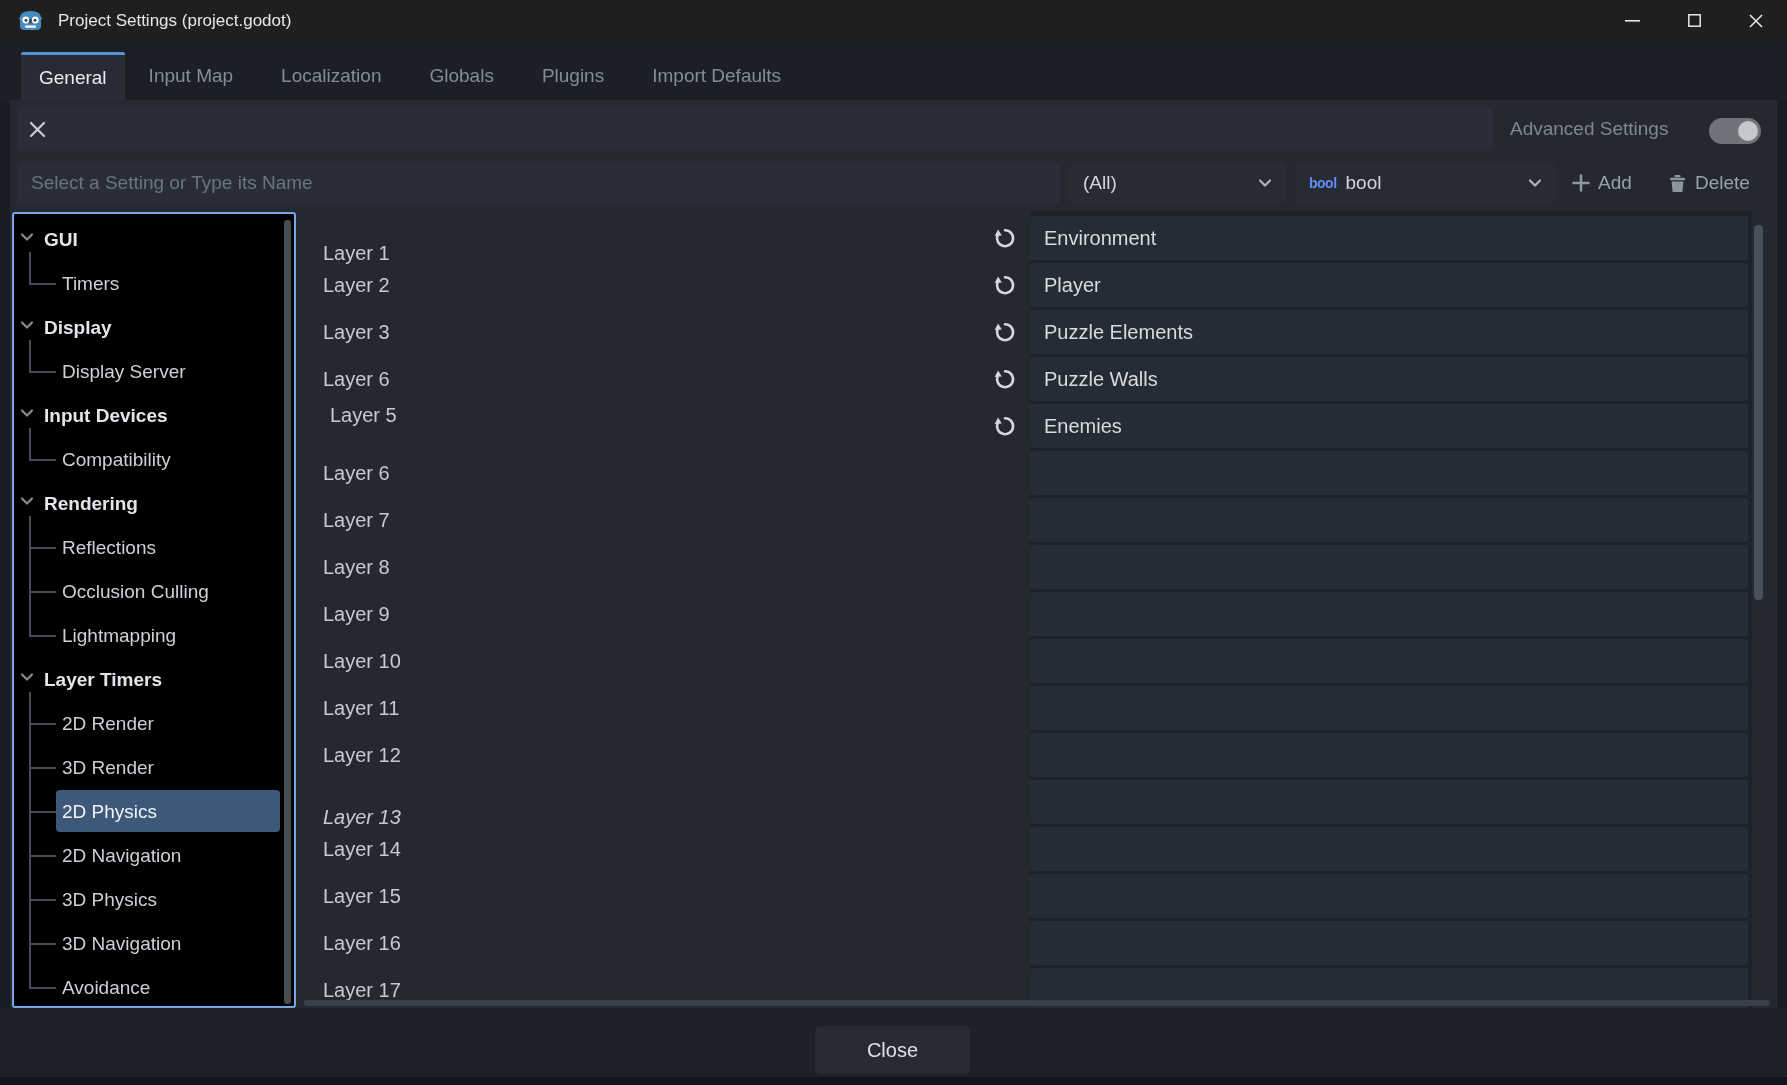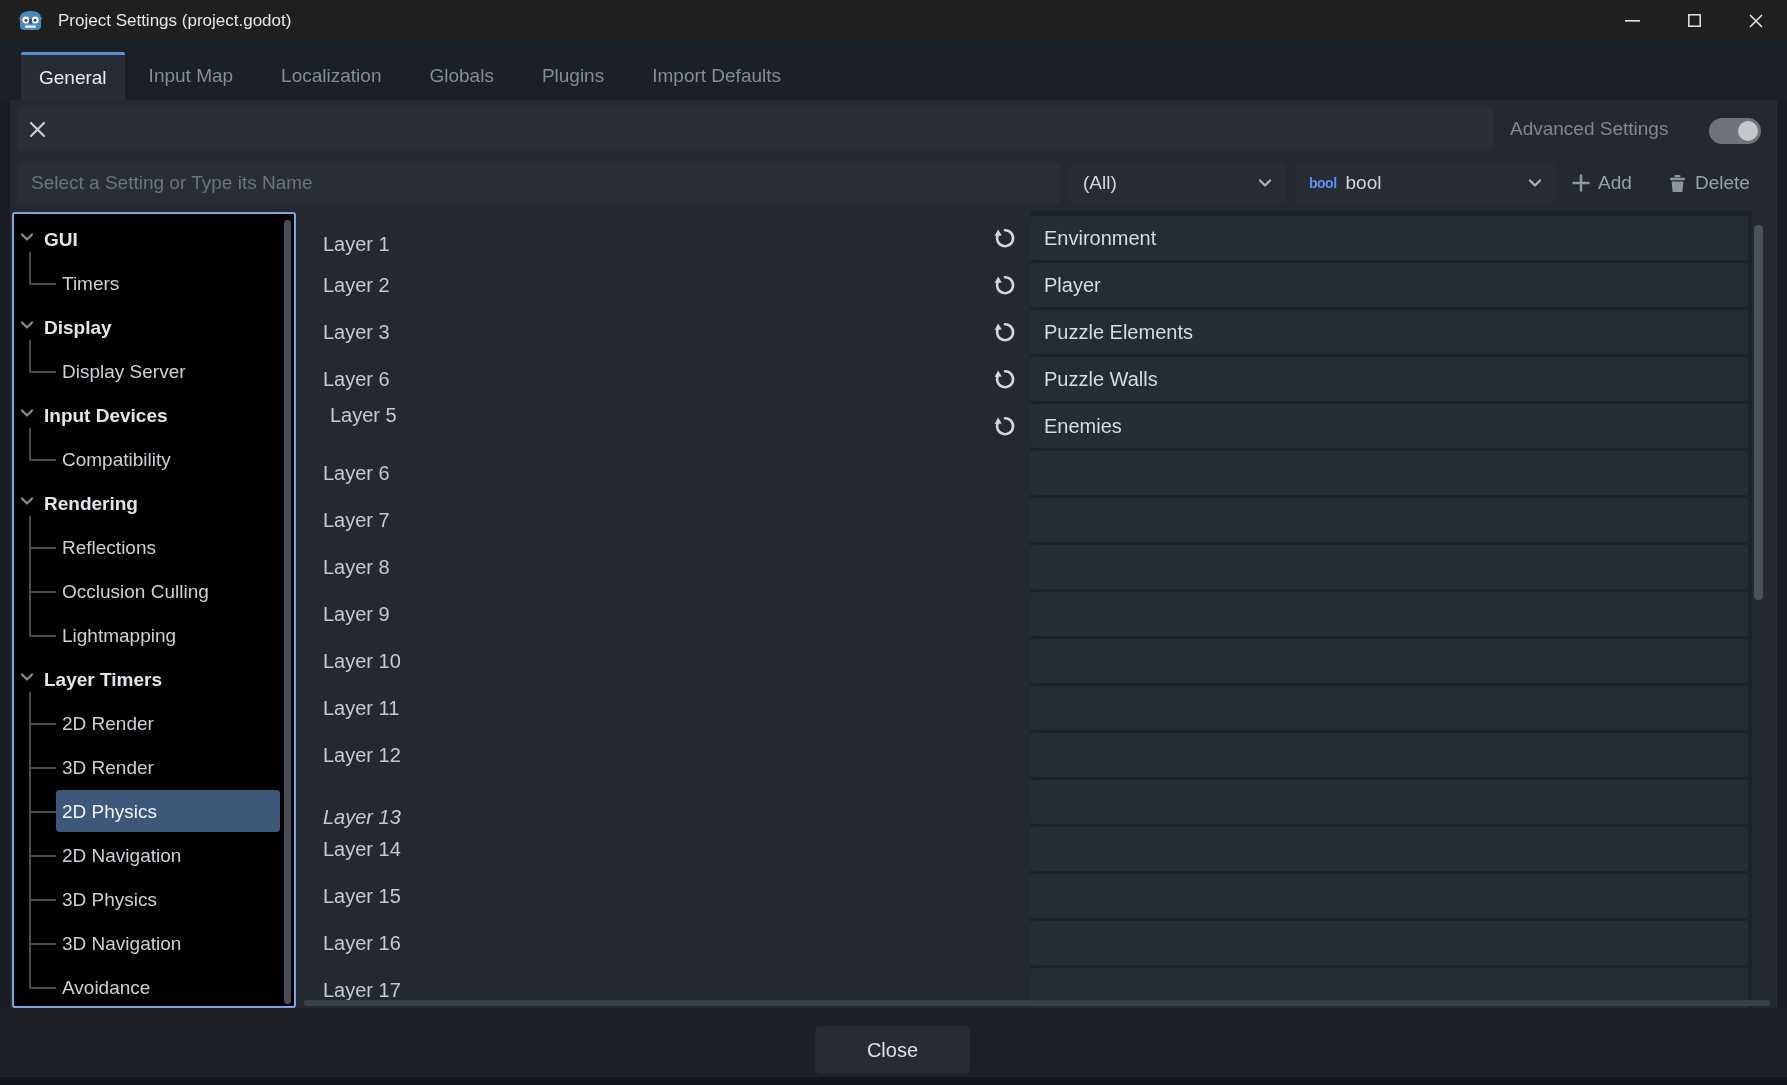--- a/index.html
+++ b/index.html
@@ -259,21 +259,21 @@
         <span class="lbl">Avoidance</span>
       </div>
       <div class="vline" style="top: 478px; height: 296px;"></div>
     </div>
   <div class="side-scroll" style="top:6px;height:784px;"></div>
 </div>
 
 <div class="abs rows-wrap">
   <div class="val-col-bg"></div>
   <div id="rows-host">
-      <div class="prop-label" style="top: 11px;">Layer 1</div>
+      <div class="prop-label" style="top: 20px;">Layer 1</div>
       <div class="revert" style="top: 5px;">
         <svg width="24" height="24" viewBox="0 0 24 24">
           <path d="M12 4.2 a 8 8 0 1 1 -7.2 4.6" fill="none" stroke="#d4d7db" stroke-width="2.6" stroke-linecap="round"></path>
           <path d="M1.6 9.9 L8.8 9.4 L5.1 3.4 Z" fill="#d4d7db"></path>
         </svg>
       </div>
       <div class="val-field" style="top: 5px;">
         <input type="text" value="Environment" style="">
       </div>
       <div class="prop-label" style="top: 52px;">Layer 2</div>

